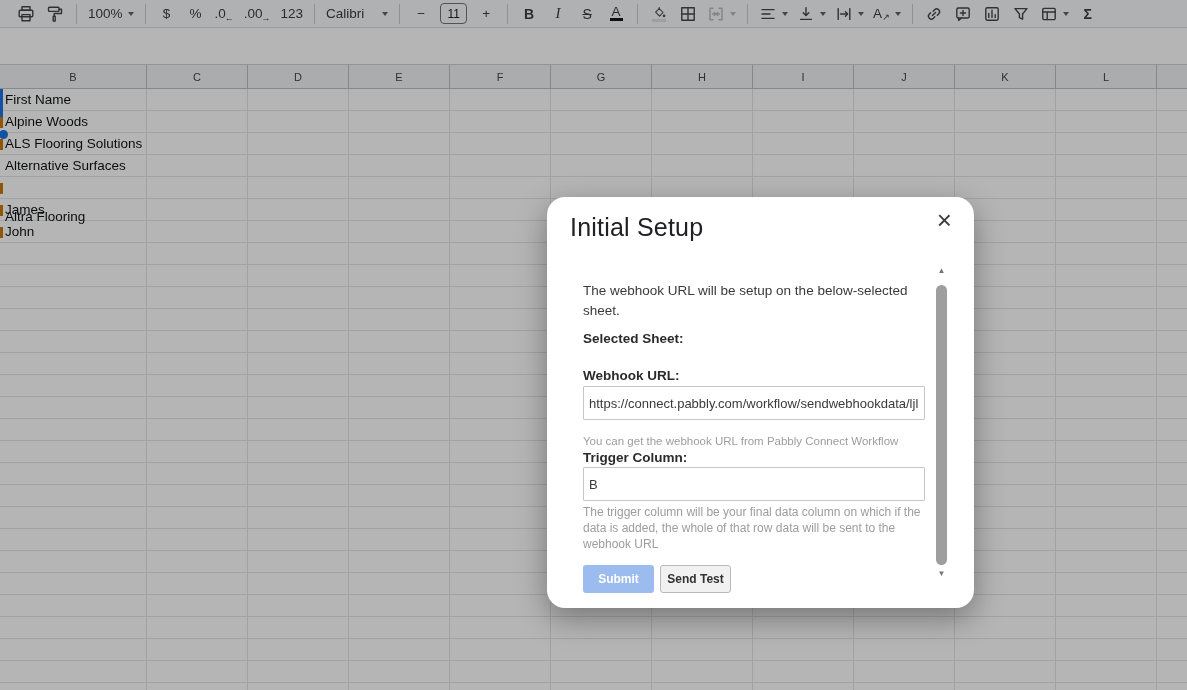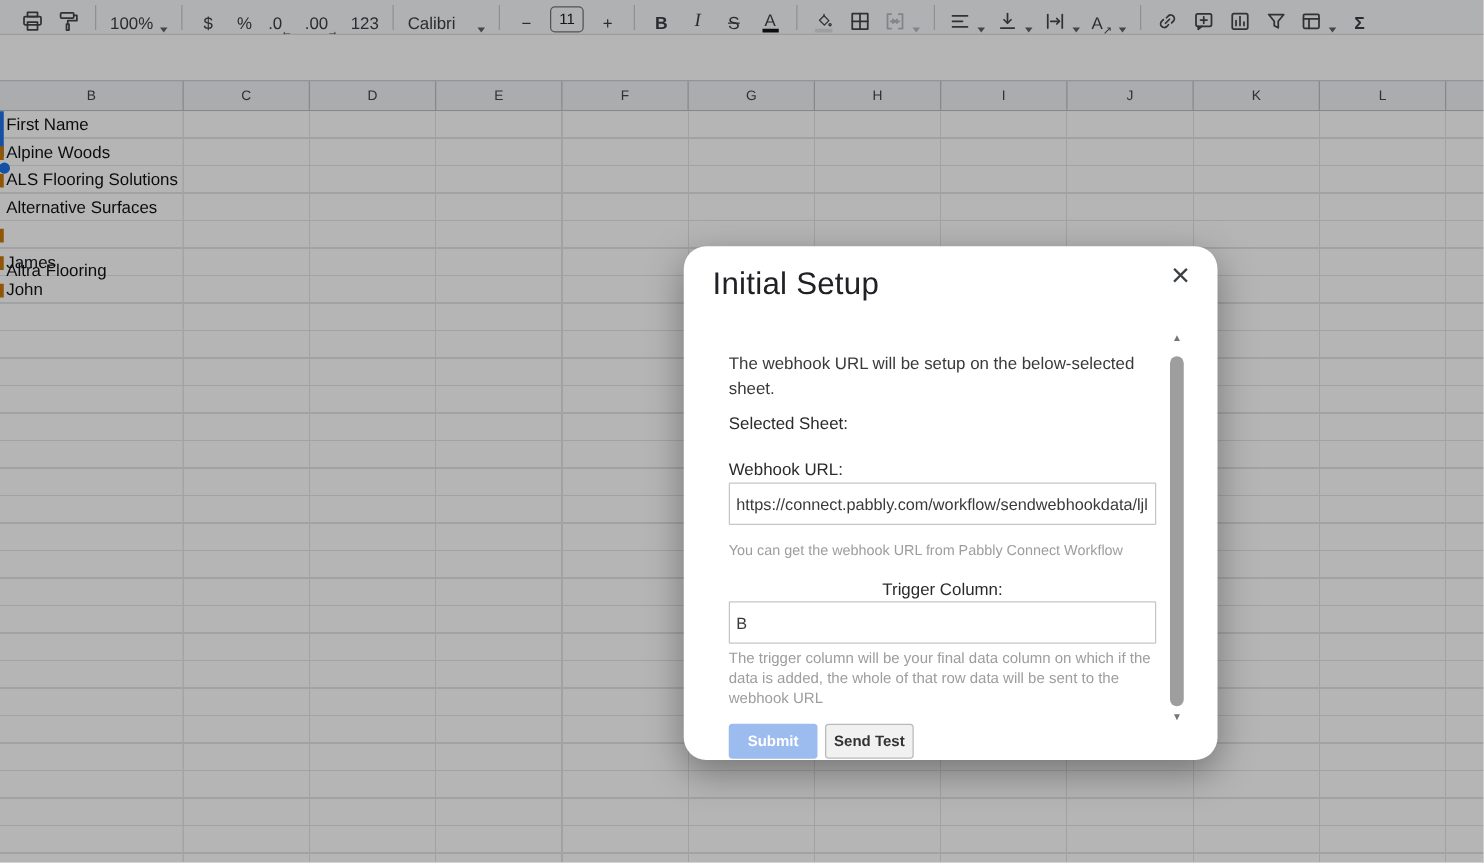--- a/index.html
+++ b/index.html
@@ -9,21 +9,21 @@
     -webkit-font-smoothing:antialiased;
   }
   
   .stage{position:absolute;inset:0;}
   .toolbar{
     position:absolute;top:0;left:0;right:0;height:27px;
     background:#f8fafb;border-bottom:1px solid #dadcdf;
     display:flex;align-items:center;padding:0 6px 0 16px;gap:9px;
     color:#444746;font-size:13px;white-space:nowrap;
   }
-  .tb{display:inline-flex;align-items:flex-end;justify-content:center;min-width:20px;height:24px;cursor:pointer;}
+  .tb{display:inline-flex;align-items:center;justify-content:center;min-width:20px;height:24px;cursor:pointer;}
   .tb svg{width:18px;height:18px;stroke:#444746;fill:none;stroke-width:1.4;stroke-linecap:round;stroke-linejoin:round;}
   .tb.disabled, .tb.disabled svg{color:#b6bac0;stroke:#b6bac0;}
   .sep{width:1px;height:20px;background:#c9ccd0;margin:0 2px;flex:none;}
   .caret{width:0;height:0;border-left:3.5px solid transparent;border-right:3.5px solid transparent;border-top:4px solid #5f6368;margin-left:5px;}
   .caret.dis{border-top-color:#b6bac0;}
   .tb .glyph{font-size:13.5px;color:#3c4043;}
   .tb .bold{font-weight:bold;font-size:14px;}
   .tb .ital{font-style:italic;font-family:"Liberation Serif",serif;font-size:15px;}
   .tb .strike{text-decoration:line-through;font-size:14px;}
   .a-color{display:flex;flex-direction:column;align-items:center;line-height:11px;}
@@ -56,24 +56,24 @@
   
   .dim{position:absolute;inset:0;background:rgba(0,0,0,0.29);z-index:5;}
   .modal{
     position:absolute;left:547px;top:197px;width:427px;height:411px;z-index:6;
     background:#fff;border-radius:18px;box-shadow:0 10px 30px rgba(0,0,0,0.35);
   }
   .modal-title{position:absolute;left:23px;top:16px;font-size:25px;color:#202124;font-weight:400;letter-spacing:0.2px;}
   .modal-close{position:absolute;right:22px;top:10px;font-size:26px;font-weight:300;color:#3c4043;cursor:pointer;line-height:1;}
   .modal-content{position:absolute;left:36px;top:84px;width:342px;font-size:13.5px;color:#3a3a3a;}
   .intro{line-height:20px;}
-  .lbl{font-weight:normal;color:#2b2b2b;line-height:17px;}
+  .lbl{font-weight:bold;color:#2b2b2b;line-height:17px;}
   .mt-selected{margin-top:9px;}
   .mt-webhook{margin-top:20px;}
-  .mt-trigger{margin-top:15px;text-align:center;}
+  .mt-trigger{margin-top:1px;}
   input.txt{
     display:block;margin:2px 0 0 0;width:100%;box-sizing:border-box;height:24px;
     border:1px solid #c6c6c6;border-radius:1px;background:#fff;
     font-size:13px;color:#3a3a3a;padding:16px 5px;font-family:"Liberation Sans",sans-serif;
   }
   input.txt2{margin-top:1px;}
   .help{color:#9d9d9d;}
   .help1{margin-top:14px;font-size:11.5px;line-height:14px;}
   .help2{margin-top:3px;font-size:12px;line-height:16px;}
   .btn-row{margin-top:13px;display:flex;gap:6px;}

